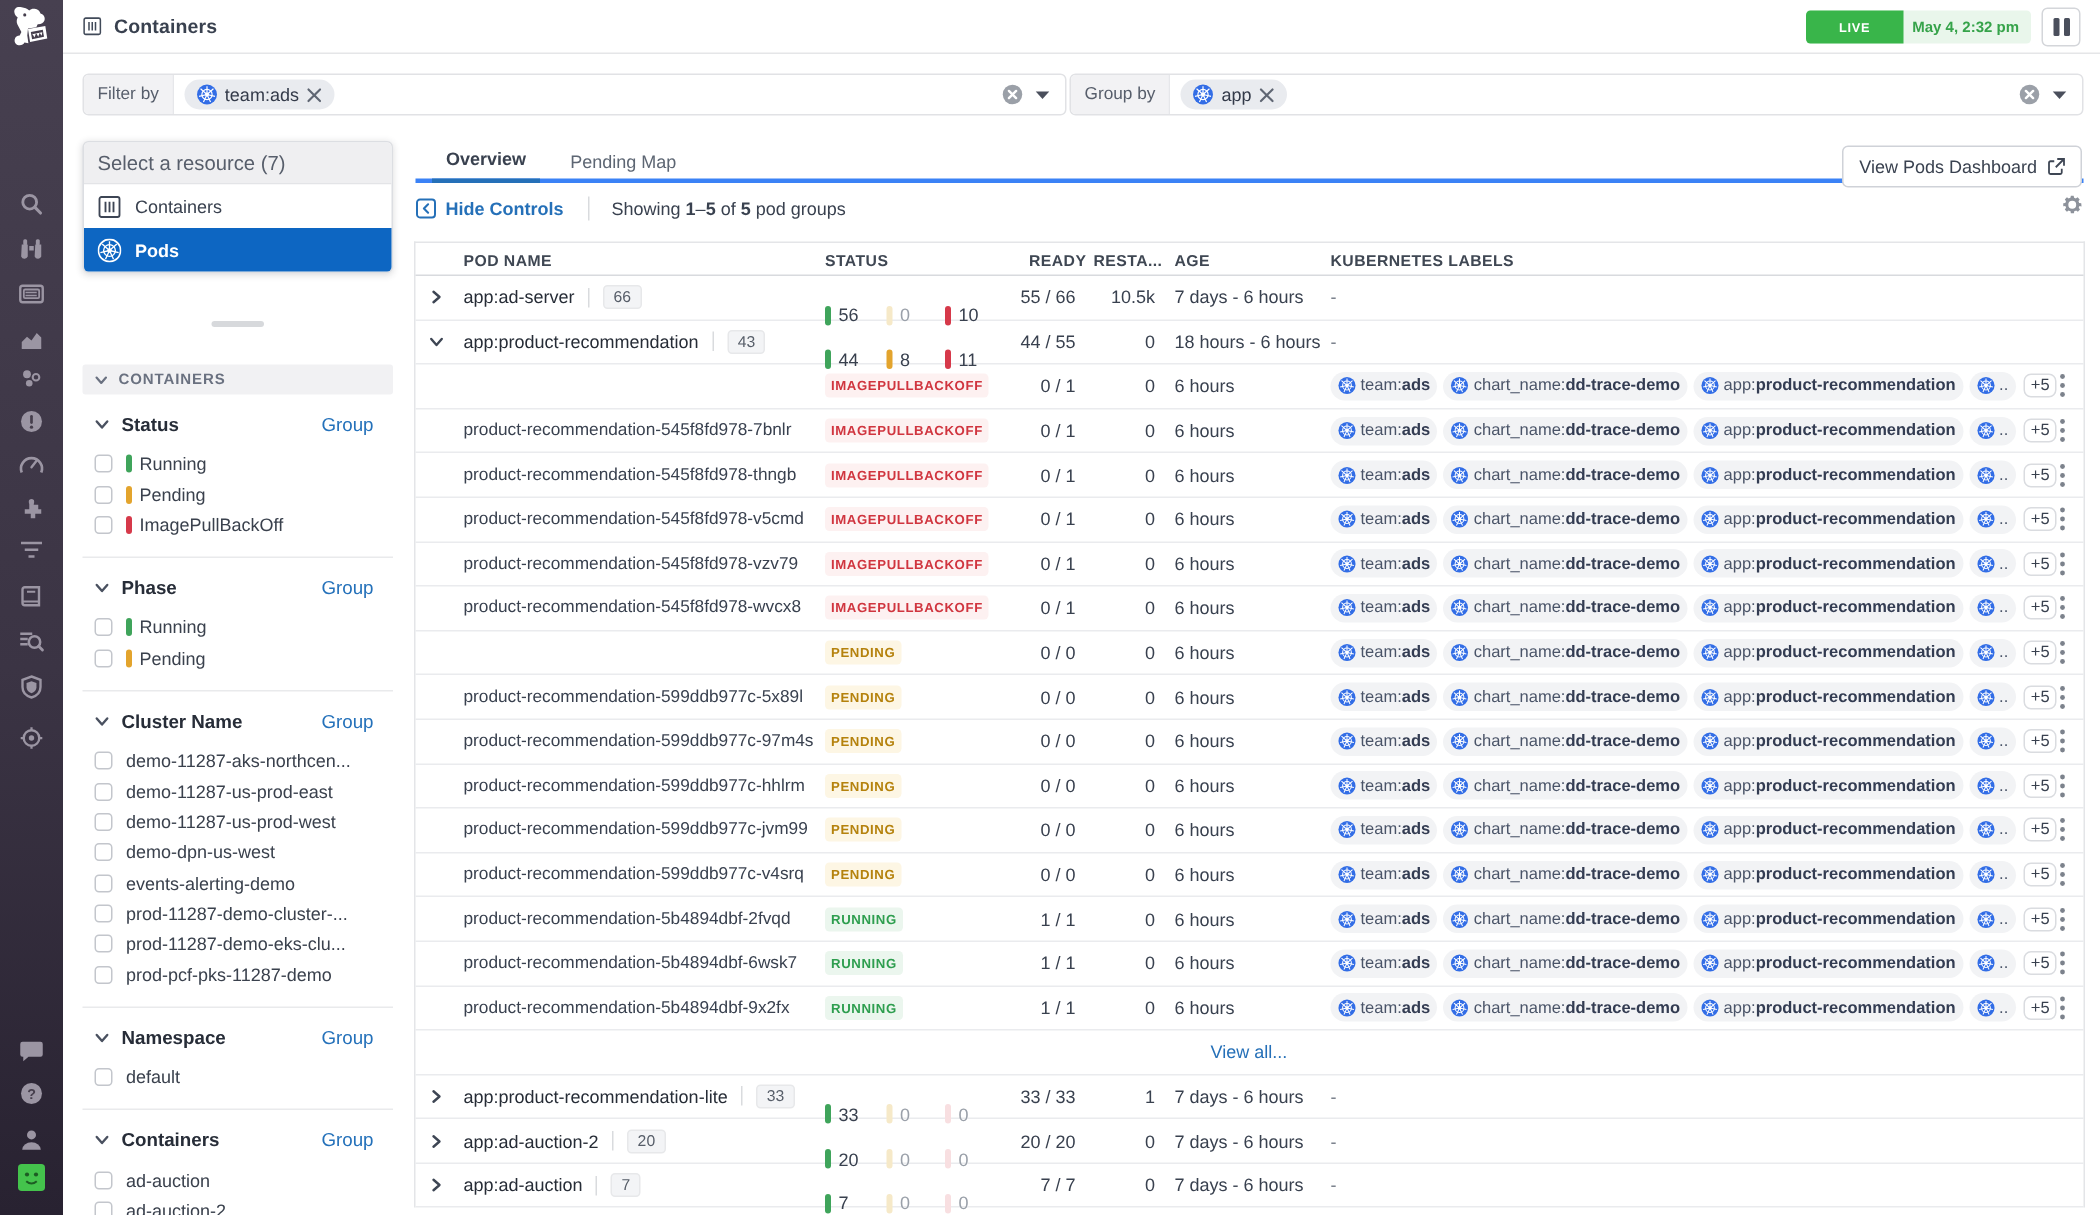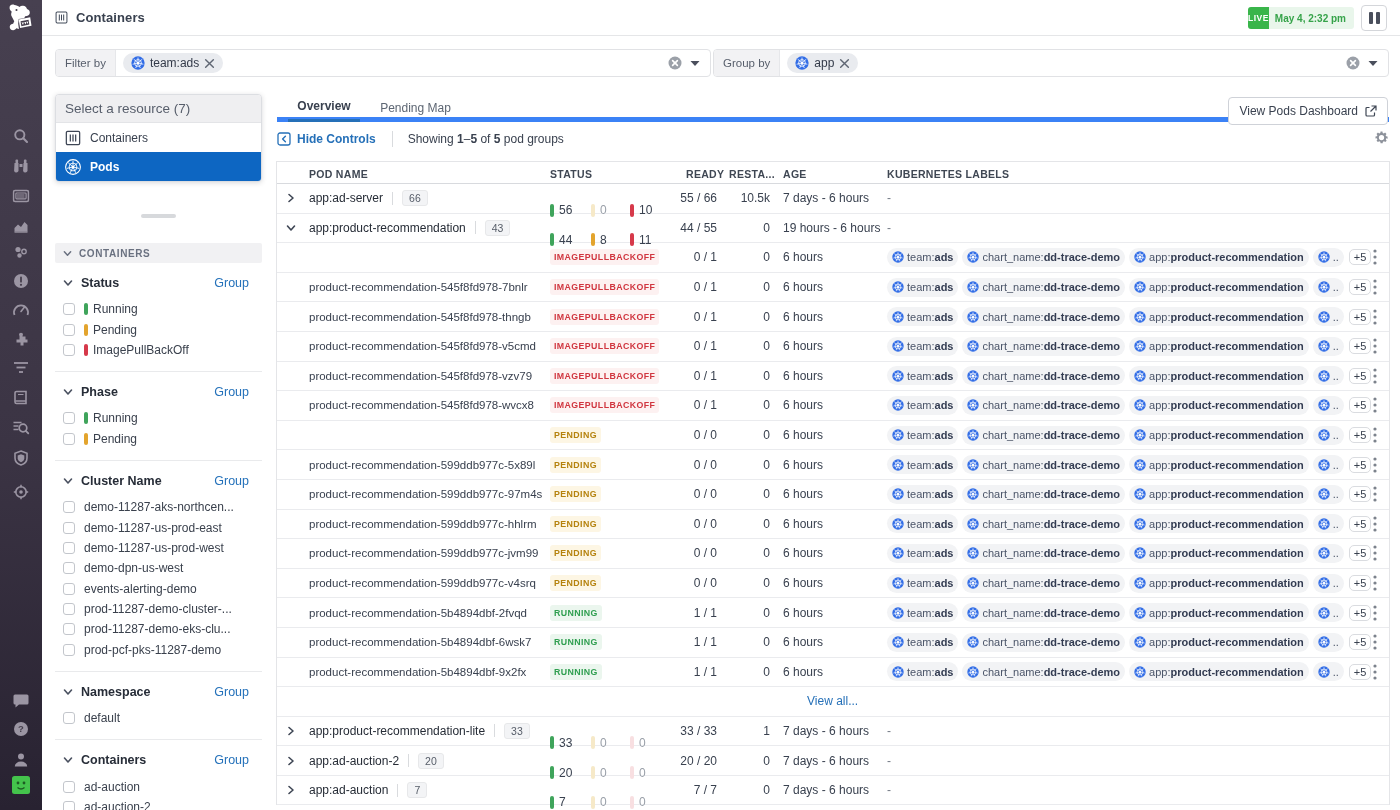--- a/index.html
+++ b/index.html
@@ -7,21 +7,21 @@
 #rail{position:absolute;left:0;top:0;width:42px;height:810px;z-index:30;
   background:linear-gradient(180deg,#474050 0%,#3b3444 55%,#282231 100%)}
 #rail .ric{position:absolute;left:50%;transform:translateX(-50%)}
 
 #topbar{position:absolute;left:42px;top:0;right:0;height:36px;background:#fff;border-bottom:1px solid #e5e6e8}
 #title{position:absolute;left:13px;top:10px;display:flex;align-items:center;gap:8px;
   font-size:13px;color:#39414f;font-weight:700;letter-spacing:.1px}
 #livewrap{position:absolute;right:46px;top:7px;height:22px;background:#e9f6eb;border-radius:3px;
   display:flex;align-items:center;padding:0 8px 0 0;gap:6px}
 #livebadge{background:#39b54a;color:#fff;font-size:8.5px;font-weight:700;letter-spacing:.5px;
-  border-radius:3px 0 0 3px;padding:0 0;height:22px;display:flex;align-items:center}
+  border-radius:3px 0 0 3px;padding:0 22px;height:22px;display:flex;align-items:center}
 #livetime{color:#36a34a;font-size:10px;font-weight:700}
 #pausebtn{position:absolute;right:13px;top:5px;width:26px;height:26px;border:1px solid #d4d6da;border-radius:4px;
   background:#fff;display:flex;align-items:center;justify-content:center;gap:3px}
 #pausebtn i{display:block;width:4px;height:12px;background:#4a4f5c;border-radius:1px}
 
 .fctl{position:absolute;top:49px;height:28px;border:1px solid #e1e2e5;border-radius:4px;background:#fff;display:flex}
 .flabel{background:#f2f2f4;color:#575e6b;font-size:11.5px;display:flex;align-items:center;
   padding:0 9px;border-right:1px solid #e6e7ea;border-radius:3px 0 0 3px;flex:none}
 .ffield{flex:1;display:flex;align-items:center;padding:0 7px;gap:6px}
 .fright{display:flex;align-items:center;gap:8px;padding-right:10px}
@@ -40,21 +40,21 @@
 .fhead{background:#f1f1f3;height:20px;border-radius:2px;display:flex;align-items:center;gap:7px;
   padding:0 8px;color:#6a7180;font-size:10px;font-weight:700;letter-spacing:.6px}
 .fsec{padding:11px 0 11px 0;border-bottom:1px solid #e9eaec}
 .fsec .fhrow{display:flex;align-items:center;height:18px;padding:0 13px 0 8px}
 .fsec .ftitle{font-size:12.5px;font-weight:700;color:#272d38;margin-left:8px;flex:1}
 .fsec .fgroup{font-size:12.5px;color:#2471ba}
 .fitem{display:flex;align-items:center;margin-left:8px;height:20.4px;font-size:12px;color:#3a414d}
 .cb{width:12px;height:12px;border:1px solid #c3c6cc;border-radius:3px;background:#fff;flex:none;margin-right:9px}
 .sbar{width:4px;height:12px;border-radius:2px;flex:none;margin-right:5px}
 
-#tabs{position:absolute;left:277px;top:93px;right:11px;height:29px;border-bottom:5px solid #3b82f6}
+#tabs{position:absolute;left:277px;top:93px;right:11px;height:29px;border-bottom:3px solid #3b82f6}
 .tab{position:absolute;top:0;height:29px;font-size:12px;display:flex;align-items:center;justify-content:center}
 #viewpods{position:absolute;right:12px;top:97px;height:28px;border:1px solid #cfd2d8;border-radius:4px;background:#fff;
   display:flex;align-items:center;gap:7px;padding:0 10px;font-size:12px;color:#3a4250;z-index:5}
 #ctrls{position:absolute;left:277px;top:126px;right:11px;height:26px;display:flex;align-items:center}
 #hidec{display:flex;align-items:center;gap:6px;color:#2570b8;font-size:12px;font-weight:700}
 #showing{font-size:12px;color:#39414f;margin-left:15px}
 
 #tbl{position:absolute;left:276px;top:161px;width:1114px;background:#fff;border:1px solid #e4e5e8;border-bottom:none}
 .thead{height:22px;position:relative;border-bottom:1px solid #d8dade;
   font-size:10.5px;font-weight:700;color:#3f4753;letter-spacing:.3px}
@@ -450,21 +450,21 @@
       <div class="mini" style="left:314px">
         <span class="mbar" style="background:#e3a42d"></span>
         <span class="mnum">8</span>
       </div>
       <div class="mini" style="left:353px">
         <span class="mbar" style="background:#d6394a"></span>
         <span class="mnum">11</span>
       </div>
 <div class="cell" style="left:330px;width:110px;justify-content:flex-end">44 / 55</div>
 <div class="cell" style="left:450px;width:43px;justify-content:flex-end">0</div>
-<div class="cell" style="left:506px">19 hours - 6 hours</div>
+<div class="cell" style="left:506px">18 hours - 6 hours</div>
 <div class="cell dash" style="left:610px">-</div>
 </div>
 <div class="row">
 <div class="cell" style="left:273px">
         <span class="badge b-ipbo">IMAGEPULLBACKOFF</span>
       </div>
 <div class="cell" style="left:330px;width:110px;justify-content:flex-end">0 / 1</div>
 <div class="cell" style="left:450px;width:43px;justify-content:flex-end">0</div>
 <div class="cell" style="left:506px">6 hours</div>
 <div class="cell" style="left:610px;gap:4px">

